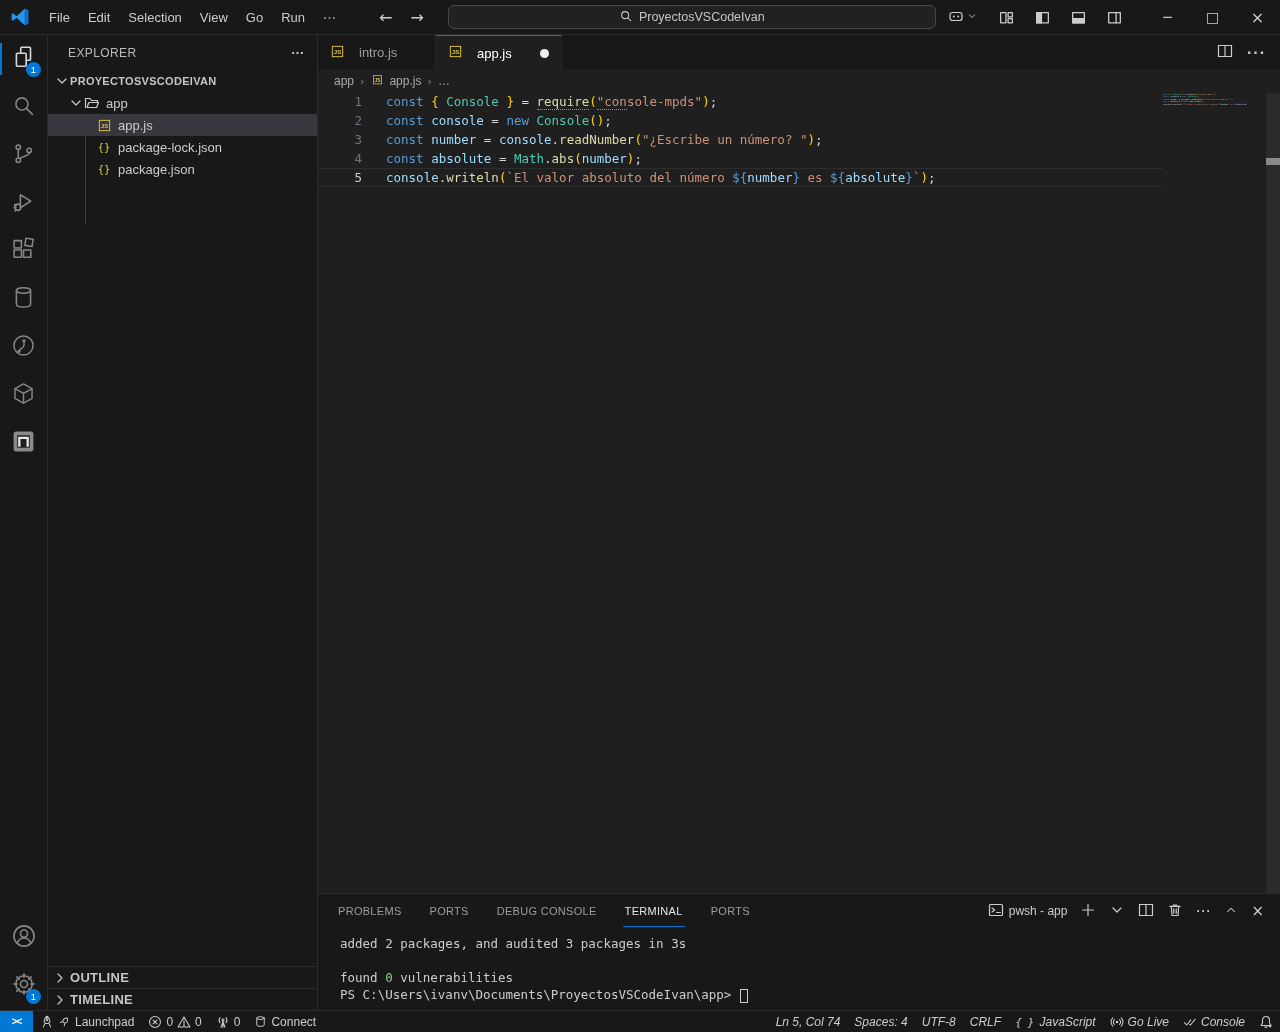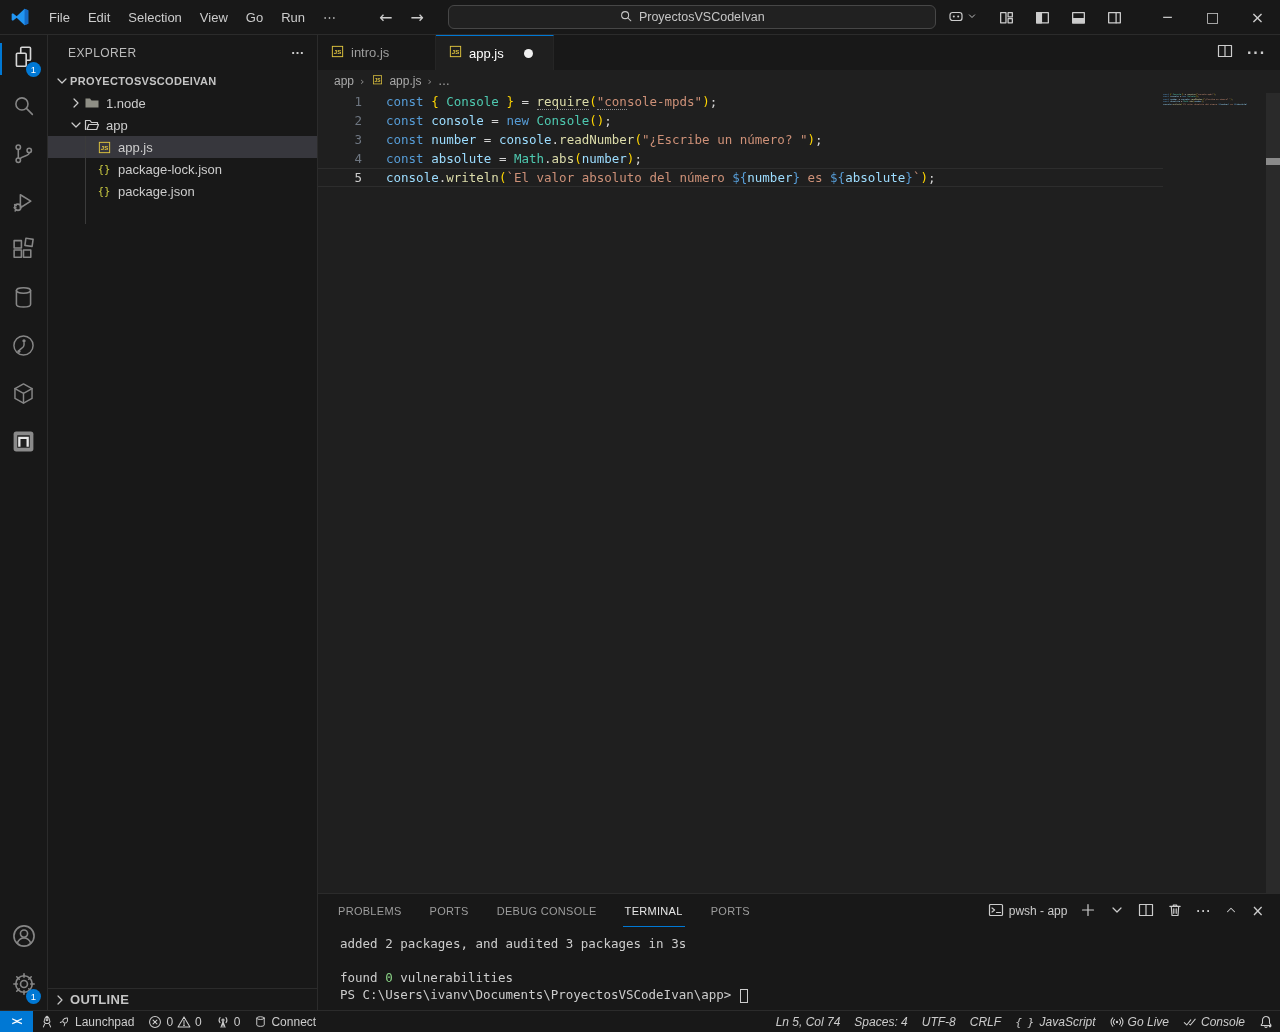--- a/index.html
+++ b/index.html
@@ -58,21 +58,21 @@
   .tree-row.root .lbl { font-weight:bold; font-size:11px; letter-spacing:.3px; color:#c5c5c5;}
   .indent-guide { position:absolute; width:1px; background:#3b3b3b; left:37px; }
   .sb-bottom { margin-top:auto; }
   .sb-section { height:22px; border-top:1px solid #2b2b2b; display:flex; align-items:center;
     padding-left:4px; font-size:13px; font-weight:bold; color:#c5c5c5; letter-spacing:.3px; }
   .sb-section .chev { width:16px; height:16px; margin-right:2px; display:flex; align-items:center; justify-content:center;}
 
   
   .editorgroup { flex:1 1 auto; display:flex; flex-direction:column; min-width:0; }
   .tabbar { height:35px; background:#181818; display:flex; flex:0 0 35px; }
-  .tab { height:35px; display:flex; align-items:center; gap:6px; padding:0 12px;
+  .tab { height:35px; display:flex; align-items:center; gap:14px; padding:0 12px;
     font-size:13px; color:#9d9d9d; background:#181818; border-right:1px solid #252525;
     position:relative; min-width:118px; }
   .tab.active { background:#1f1f1f; color:#ffffff; border-top:1px solid #0078d4; }
   .tab .dot { width:9px; height:9px; border-radius:50%; background:#f0f0f0; margin-left:14px; }
   .tab-actions { margin-left:auto; display:flex; align-items:center; gap:14px; padding-right:14px;
     color:#cccccc; }
   .breadcrumb { height:22px; display:flex; align-items:center; gap:4px; padding-left:16px;
     font-size:12px; color:#a9a9a9; background:#1f1f1f; flex:0 0 22px; }
   .breadcrumb .sep { font-size:11px; color:#8a8a8a; padding:0 2px; }
   .bc-js { transform:scale(.8); }
@@ -285,33 +285,20 @@
             <span class="chev">
               <svg width="16" height="16" viewBox="0 0 16 16" fill="none" stroke="currentColor" stroke-width="1.2" stroke-linecap="round" stroke-linejoin="round">
                 <path d="M4 6l4 4 4-4"></path>
               </svg>
             </span>
             <span class="lbl">PROYECTOSVSCODEIVAN</span>
           </div>
           <div class="tree-row" style="padding-left: 20px;">
             <span class="chev">
               <svg width="16" height="16" viewBox="0 0 16 16" fill="none" stroke="currentColor" stroke-width="1.2" stroke-linecap="round" stroke-linejoin="round">
-                <path d="M6 4l4 4-4 4"></path>
-              </svg>
-            </span>
-            <span class="ficon">
-              <svg width="16" height="16" viewBox="0 0 16 16" fill="none" stroke="currentColor" stroke-width="1.2" stroke-linecap="round" stroke-linejoin="round">
-                <path d="M1.5 3.5h4.5l1.5 2h7v7h-13z" fill="#8f8f86" stroke="none"></path>
-              </svg>
-            </span>
-            <span class="lbl">1.node</span>
-          </div>
-          <div class="tree-row" style="padding-left: 20px;">
-            <span class="chev">
-              <svg width="16" height="16" viewBox="0 0 16 16" fill="none" stroke="currentColor" stroke-width="1.2" stroke-linecap="round" stroke-linejoin="round">
                 <path d="M4 6l4 4 4-4"></path>
               </svg>
             </span>
             <span class="ficon">
               <svg width="16" height="16" viewBox="0 0 16 16" fill="none" stroke="currentColor" stroke-width="1.2" stroke-linecap="round" stroke-linejoin="round">
                 <path d="M1.5 12.5v-9h4.5l1.5 2h6v2"></path>
                 <path d="M3 12.5l1.8-5h9.7l-1.8 5z"></path>
               </svg>
             </span>
             <span class="lbl">app</span>
@@ -347,20 +334,28 @@
           <div class="indent-guide" style="top: 66px; height: 88px;"></div>
         </div>
       <div class="sb-bottom" id="sb-sections">
           <div class="sb-section">
             <span class="chev">
               <svg width="16" height="16" viewBox="0 0 16 16" fill="none" stroke="currentColor" stroke-width="1.2" stroke-linecap="round" stroke-linejoin="round">
                 <path d="M6 4l4 4-4 4"></path>
               </svg>
             </span>
             <span>OUTLINE</span>
+          </div>
+          <div class="sb-section">
+            <span class="chev">
+              <svg width="16" height="16" viewBox="0 0 16 16" fill="none" stroke="currentColor" stroke-width="1.2" stroke-linecap="round" stroke-linejoin="round">
+                <path d="M6 4l4 4-4 4"></path>
+              </svg>
+            </span>
+            <span>TIMELINE</span>
           </div>
         </div>
     </div>
 
     <div class="editorgroup">
       <div class="tabbar" id="tabbar">
           <div class="tab">
             <span><svg width="15" height="15" viewBox="0 0 16 16">
                 <rect x="2.5" y="2.5" width="11" height="11" fill="none" stroke="#e0c53f"></rect>
                 <text x="8" y="11" font-size="6.5" font-weight="bold" fill="#e0c53f" text-anchor="middle" font-family="Liberation Sans,sans-serif">JS</text>

